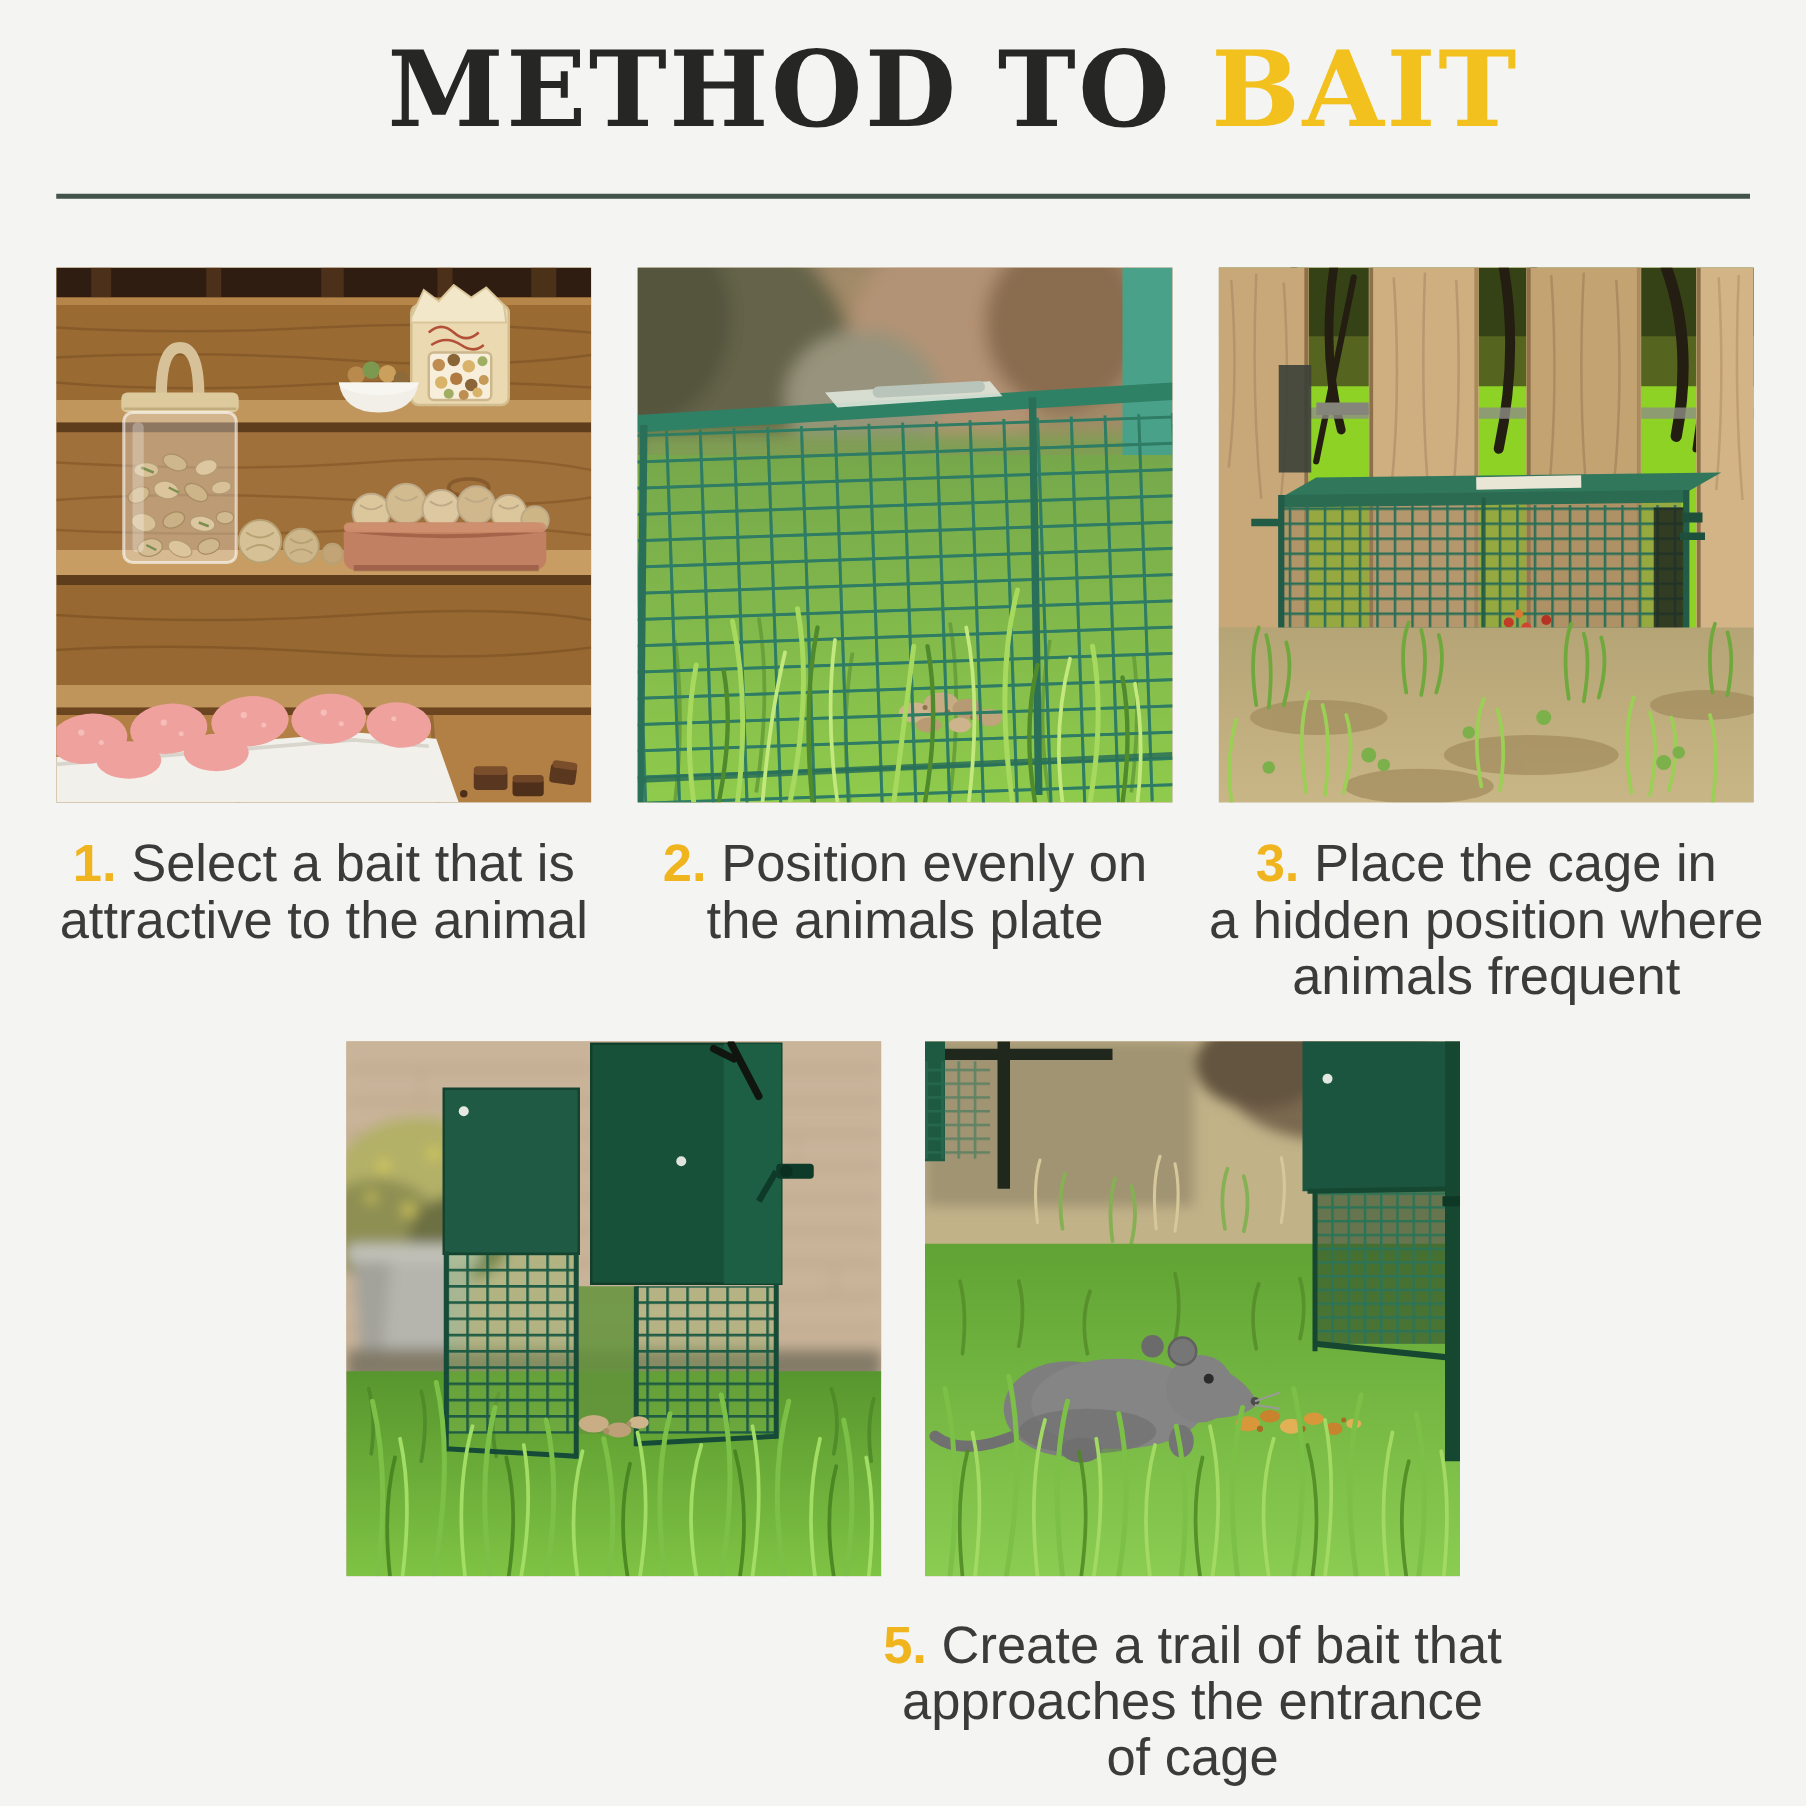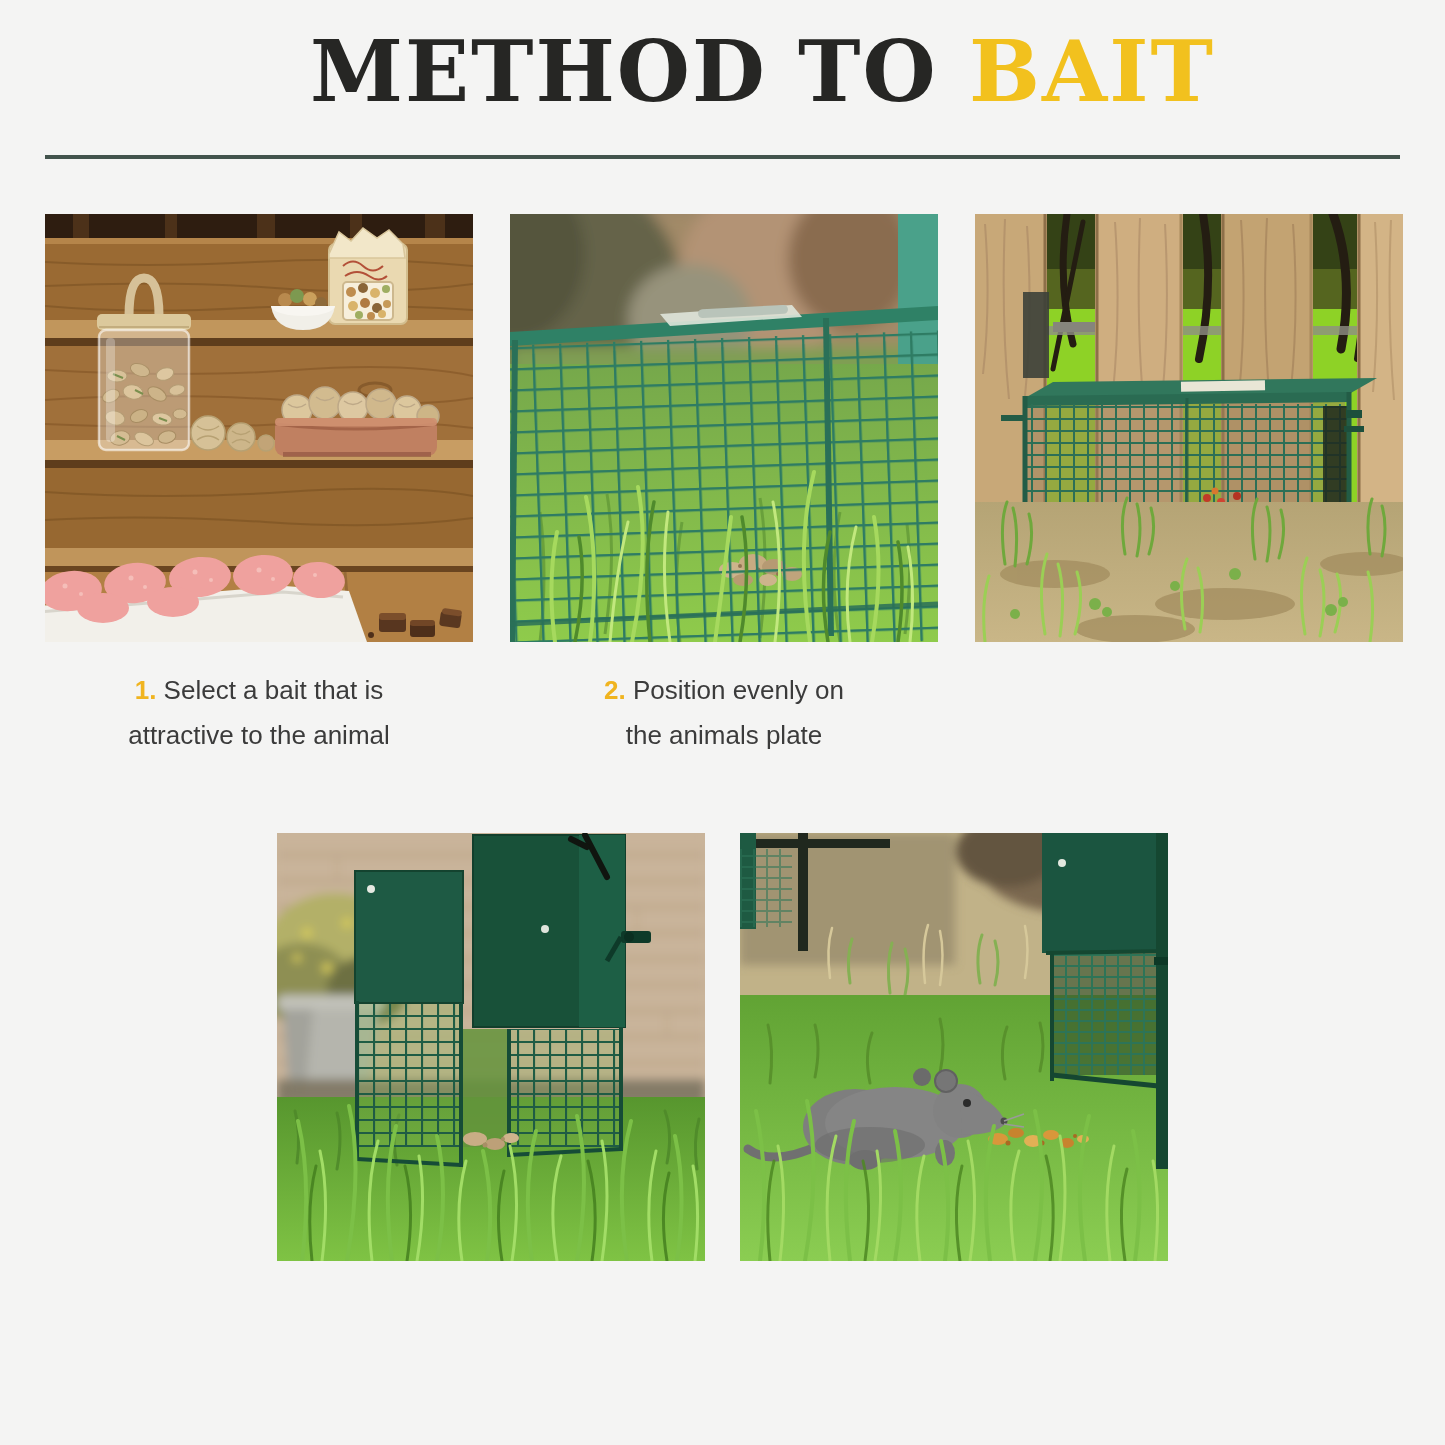--- a/index.html
+++ b/index.html
@@ -30,21 +30,21 @@
     overflow:hidden;background:#cbb79a;
   }
   .photo svg{display:block;width:100%;height:100%;}
   #ph1{left:45px;top:214px;}
   #ph2{left:510px;top:214px;}
   #ph3{left:975px;top:214px;}
   #ph4{left:277px;top:833px;}
   #ph5{left:740px;top:833px;}
   .caption{
     position:absolute;width:500px;text-align:center;
-    font-size:26px;line-height:45px;color:var(--cap);
+    font-size:42px;line-height:45px;color:var(--cap);
   }
   #cap1{left:9px;top:668px;}
   #cap2{left:474px;top:668px;}
   #cap3{left:939px;top:668px;}
   #cap4{left:241px;top:1293px;}
   #cap5{left:704px;top:1293px;}
   .caption .num{color:var(--num);font-weight:700;}
   .caption .txt{white-space:pre-line;}
 </style>
 </head>
@@ -666,16 +666,22 @@
       </g>
     </svg>
   </figure>
 
   <figcaption class="caption" id="cap1"><span class="num">1.</span> <span class="txt">Select a bait that is
 attractive to the animal</span></figcaption>
 
   <figcaption class="caption" id="cap2"><span class="num">2.</span> <span class="txt">Position evenly on
 the animals plate</span></figcaption>
 
-
-
+  <figcaption class="caption" id="cap3"><span class="num">3.</span> <span class="txt">Place the cage in
+a hidden position where
+animals frequent</span></figcaption>
+
+
+  <figcaption class="caption" id="cap5"><span class="num">5.</span> <span class="txt">Create a trail of bait that
+approaches the entrance
+of cage</span></figcaption>
 
 </div>
 
 </body></html>

